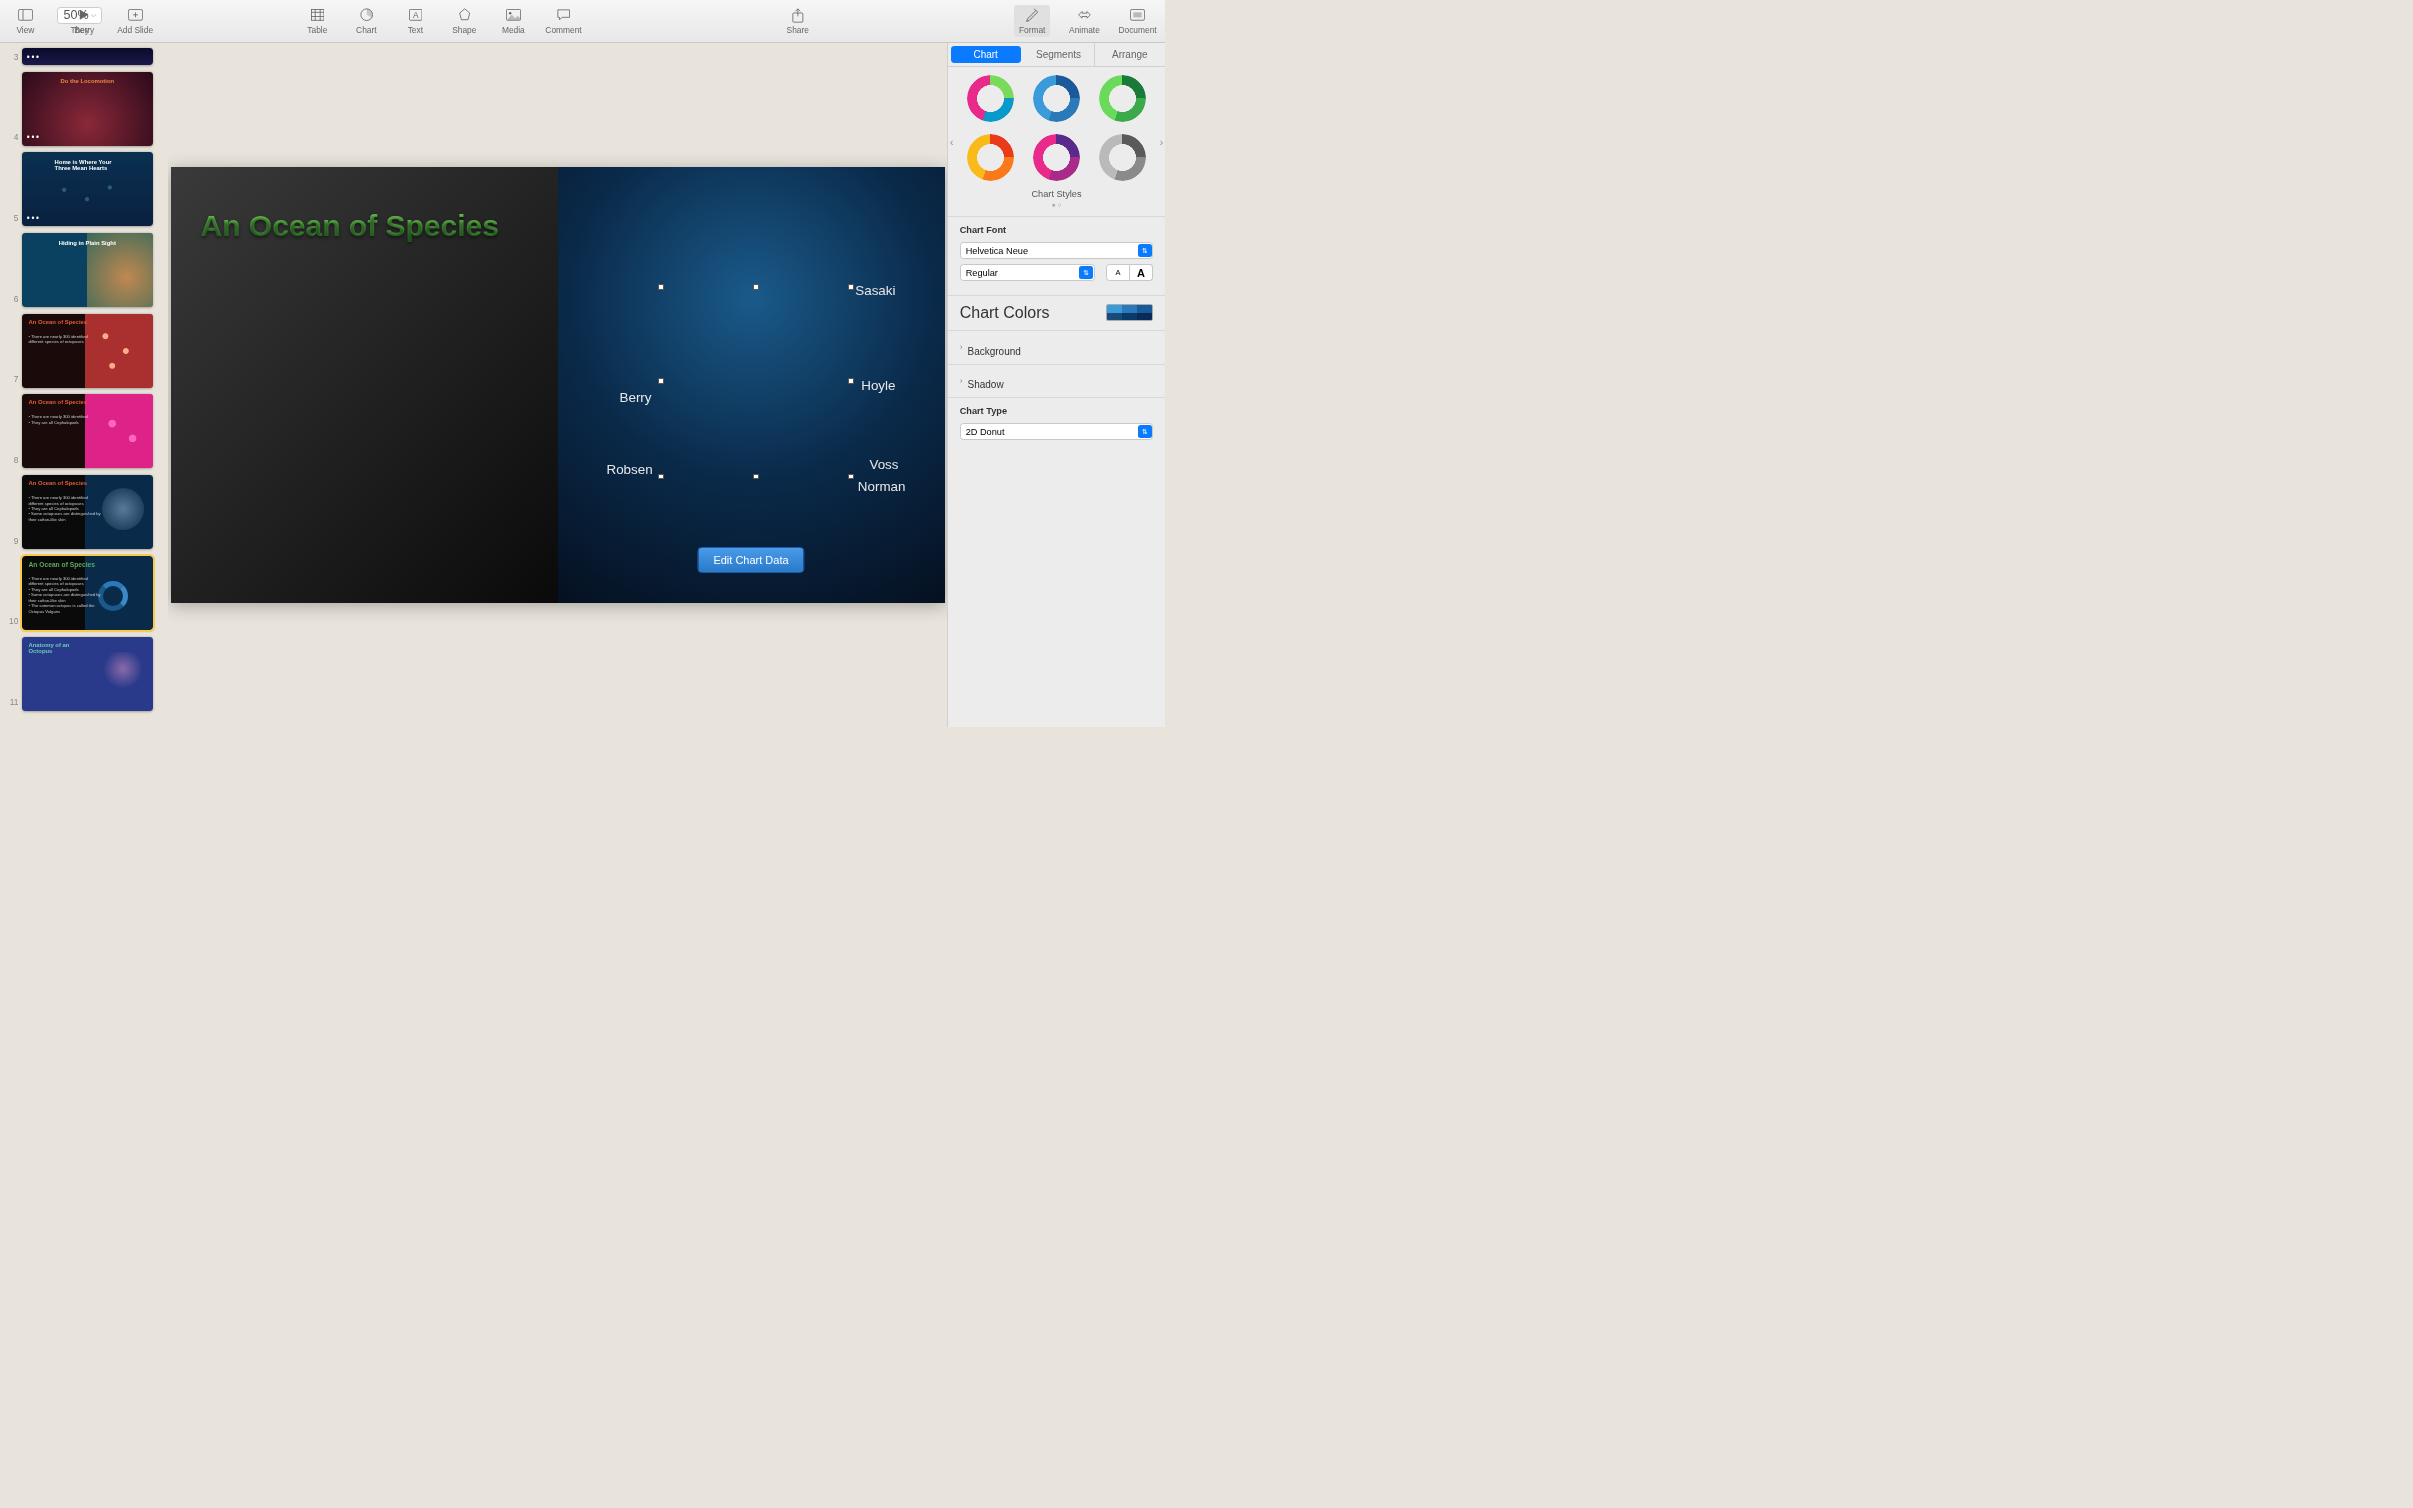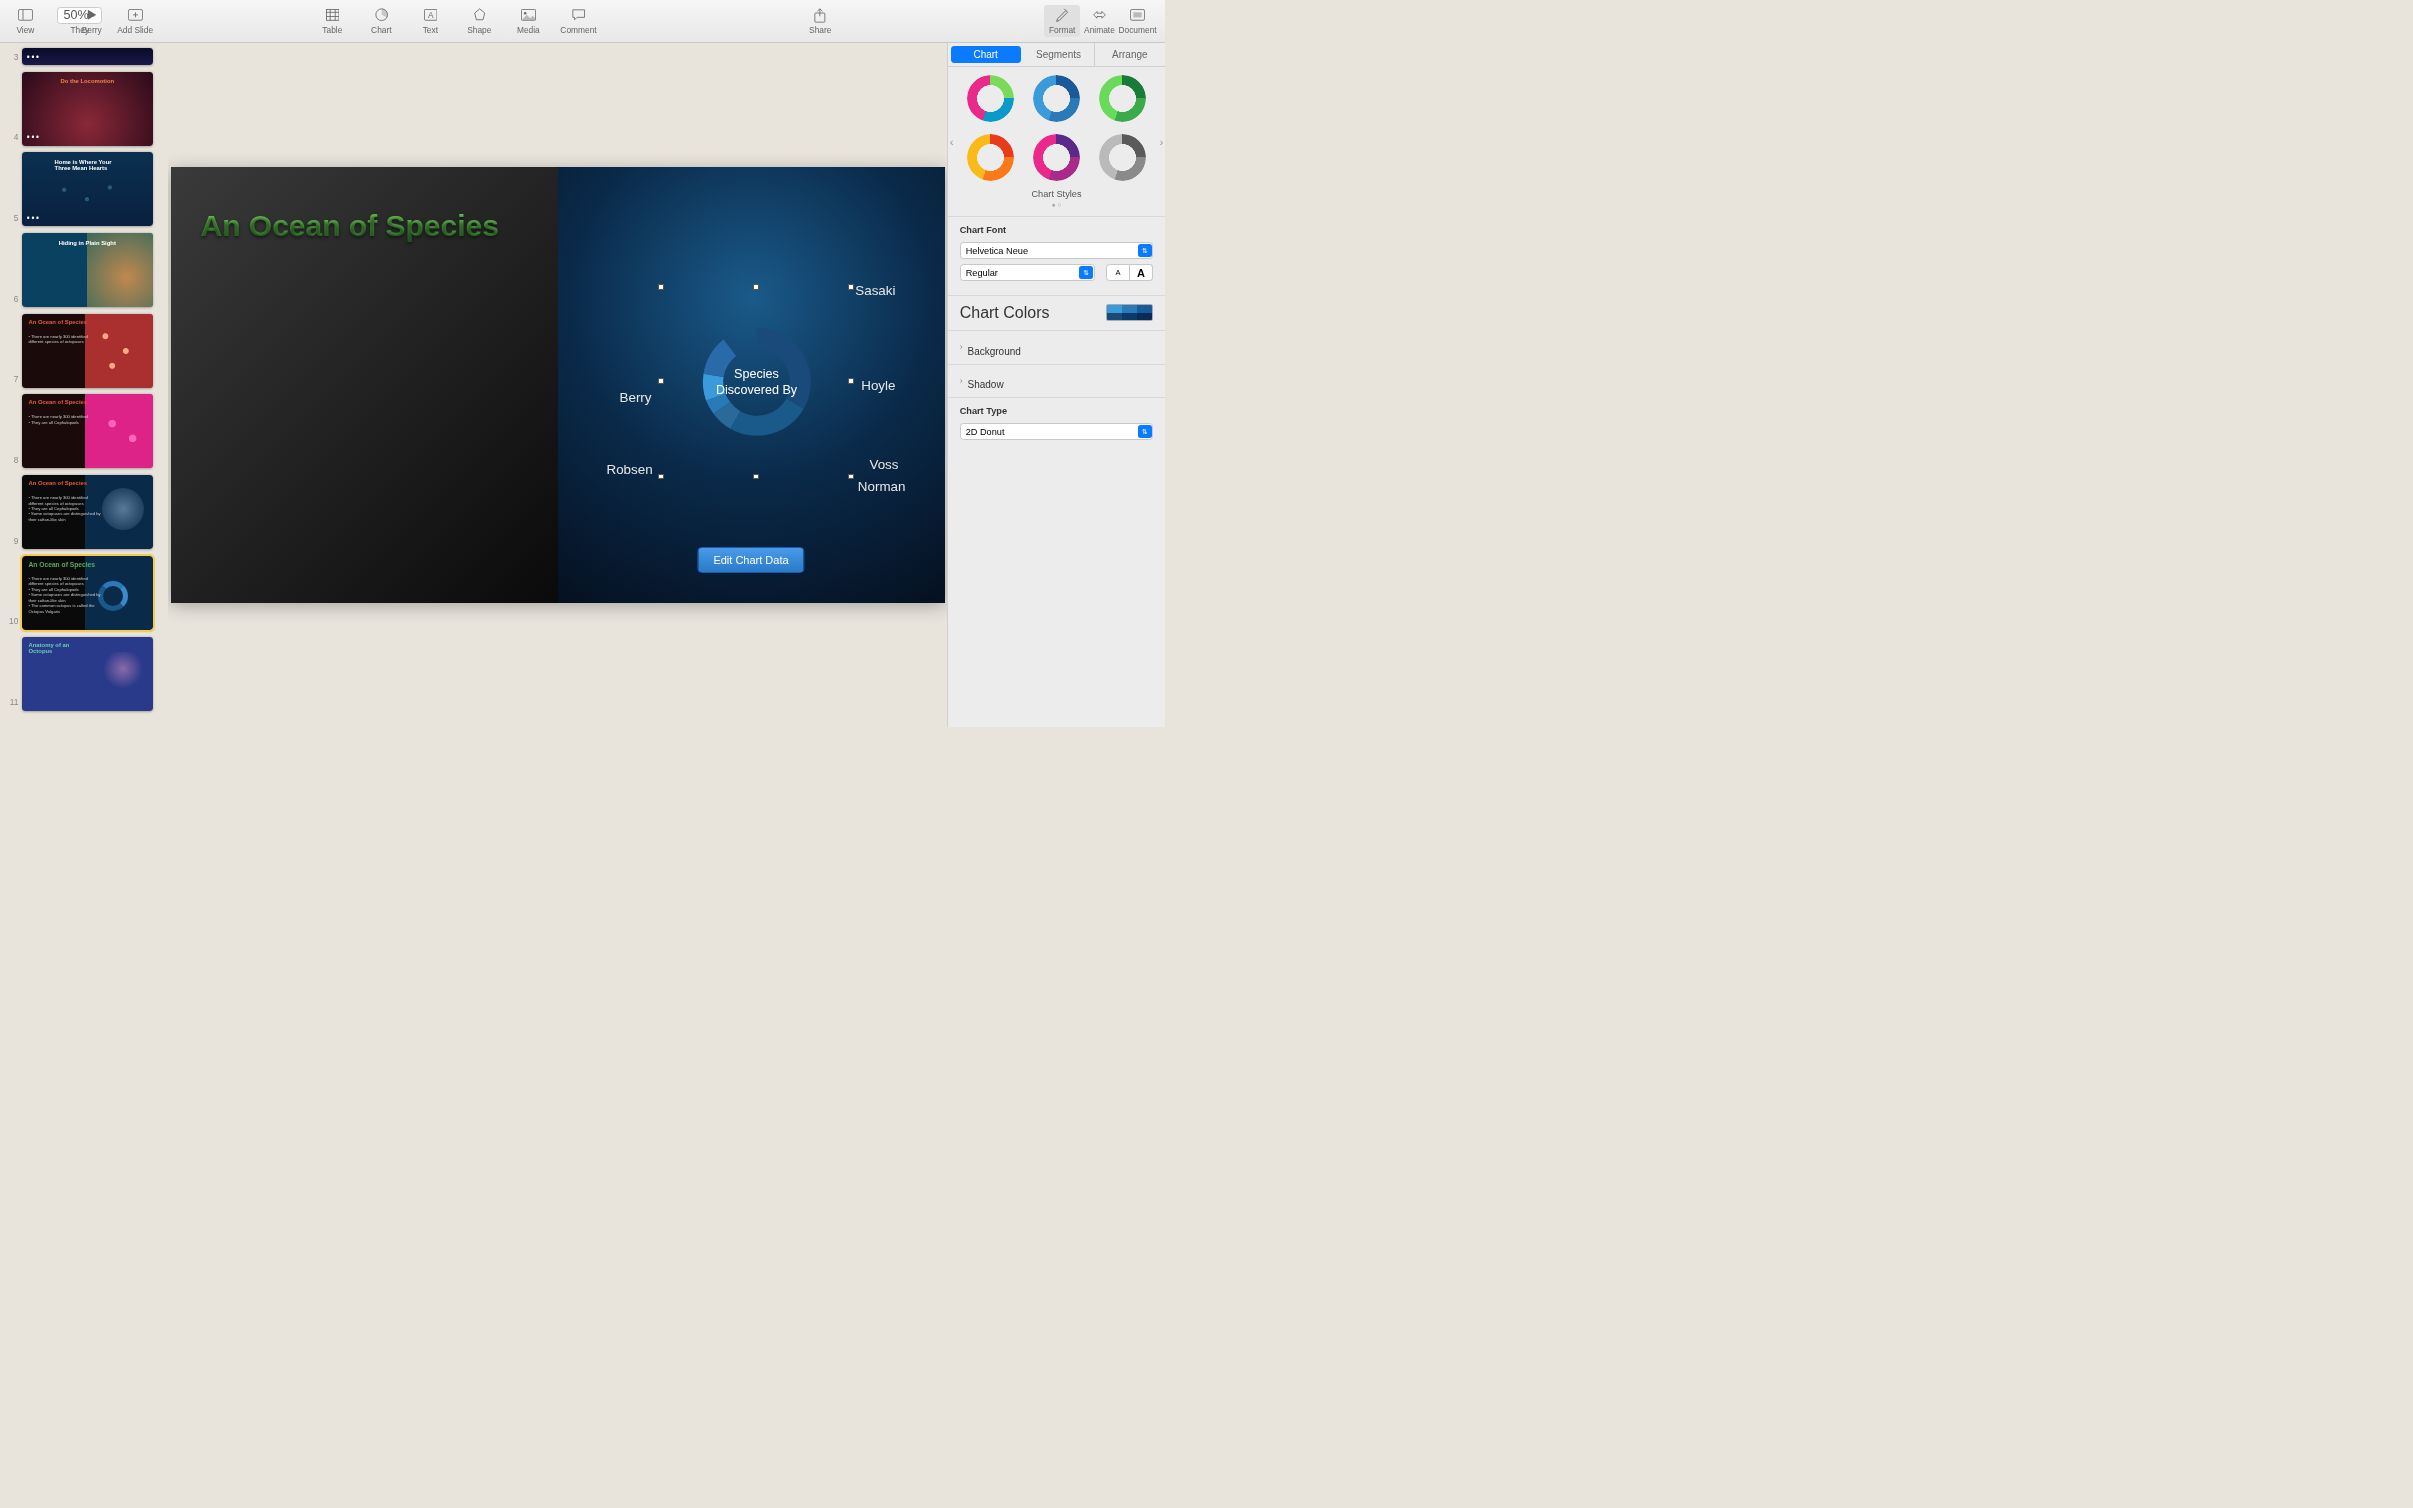--- a/index.html
+++ b/index.html
@@ -6,21 +6,21 @@
 body { background: #e8e4dc; width: 1165px; height: 727px; overflow: hidden; display: flex; flex-direction: column; }
 
 
 .toolbar { height: 43px; background: linear-gradient(#f6f6f6, #e8e8e8); border-bottom: 0.8px solid #c8c8c8; display: flex; align-items: center; padding: 0 8.4px; }
 .toolbar-group { display: flex; align-items: center; gap: 15px; }
 .toolbar-item { display: flex; flex-direction: column; align-items: center; justify-content: center; gap: 1.7px; font-size: 8.4px; color: #666; cursor: pointer; min-width: 34px; }
 .toolbar-item .ti-icon { height: 17px; display: flex; align-items: center; justify-content: center; font-size: 12.6px; color: #555; }
 .toolbar-item .ti-label { font-size: 8.4px; }
 .zoom-select { display: flex; align-items: center; gap: 2.5px; font-size: 9.2px; color: #333; border: 0.8px solid #ccc; border-radius: 3.4px; padding: 1.7px 5px; background: #fff; }
 .spacer-flex { flex: 1; }
-.toolbar-right { display: flex; align-items: center; gap: 2px; }
+.toolbar-right { display: flex; align-items: center; gap: 17px; }
 .toolbar-item.active { background: #e0e0e0; border-radius:3.4px; padding:1.7px 5px; }
 
 
 .main-area { flex: 1; display: flex; overflow: hidden; }
 
 
 .navigator { width: 168px; background: #e8e4dc; overflow-y: auto; padding: 5px 3.4px; }
 .nav-slide { display: flex; align-items: flex-end; margin-bottom: 6.7px; gap: 3.4px; }
 .nav-num { width: 15px; text-align: right; font-size: 8.4px; color: #888; padding-bottom: 3.4px; }
 .nav-thumb { width: 131px; height: 74px; border-radius: 3.4px; background: #0a2040; position: relative; overflow: hidden; box-shadow: 0 0.8px 2.5px rgba(0,0,0,0.3); }
@@ -343,43 +343,20 @@
 
         <div class="chart-sel">
           <div class="sel-handle tl"></div>
           <div class="sel-handle tm"></div>
           <div class="sel-handle tr"></div>
           <div class="sel-handle ml"></div>
           <div class="sel-handle mr"></div>
           <div class="sel-handle bl"></div>
           <div class="sel-handle bm"></div>
           <div class="sel-handle br"></div>
-          <div class="donut">
-            <svg width="122" height="122" viewBox="0 0 146 146">
-              <g transform="translate(73,73)">
-
-                <path d="M0 -65 A65 65 0 0 1 56 32 L34 20 A40 40 0 0 0 0 -40 Z" fill="#1a4a7a"></path>
-
-                <path d="M56 32 A65 65 0 0 1 -32 56 L-20 35 A40 40 0 0 0 35 20 Z" fill="#1a5a8a"></path>
-
-                <path d="M-32 56 A65 65 0 0 1 -52 38 L-32 24 A40 40 0 0 0 -20 35 Z" fill="#2a6a9a"></path>
-
-                <path d="M-52 38 A65 65 0 0 1 -61 22 L-38 14 A40 40 0 0 0 -32 24 Z" fill="#2a7aba"></path>
-
-                <path d="M-61 22 A65 65 0 0 1 -64 -10 L-40 -6 A40 40 0 0 0 -38 14 Z" fill="#3a9ada"></path>
-
-                <path d="M-64 -10 A65 65 0 0 1 -40 -51 L-25 -31 A40 40 0 0 0 -40 -6 Z" fill="#2a6aaa"></path>
-
-              </g>
-            </svg>
-            <div class="donut-center">
-              <span>Species</span>
-              <span>Discovered By</span>
-            </div>
-          </div>
         </div>
 
         <div class="chart-label" style="top:116px; right:49px">Sasaki</div>
         <div class="chart-label" style="top:211px; right:49px">Hoyle</div>
         <div class="chart-label" style="top:290px; right:46px">Voss</div>
         <div class="chart-label" style="top:312px; right:39px">Norman</div>
         <div class="chart-label" style="top:295px; left:49px">Robsen</div>
         <div class="chart-label" style="top:223px; left:62px">Berry</div>
 
         <button class="edit-chart-btn">Edit Chart Data</button>

